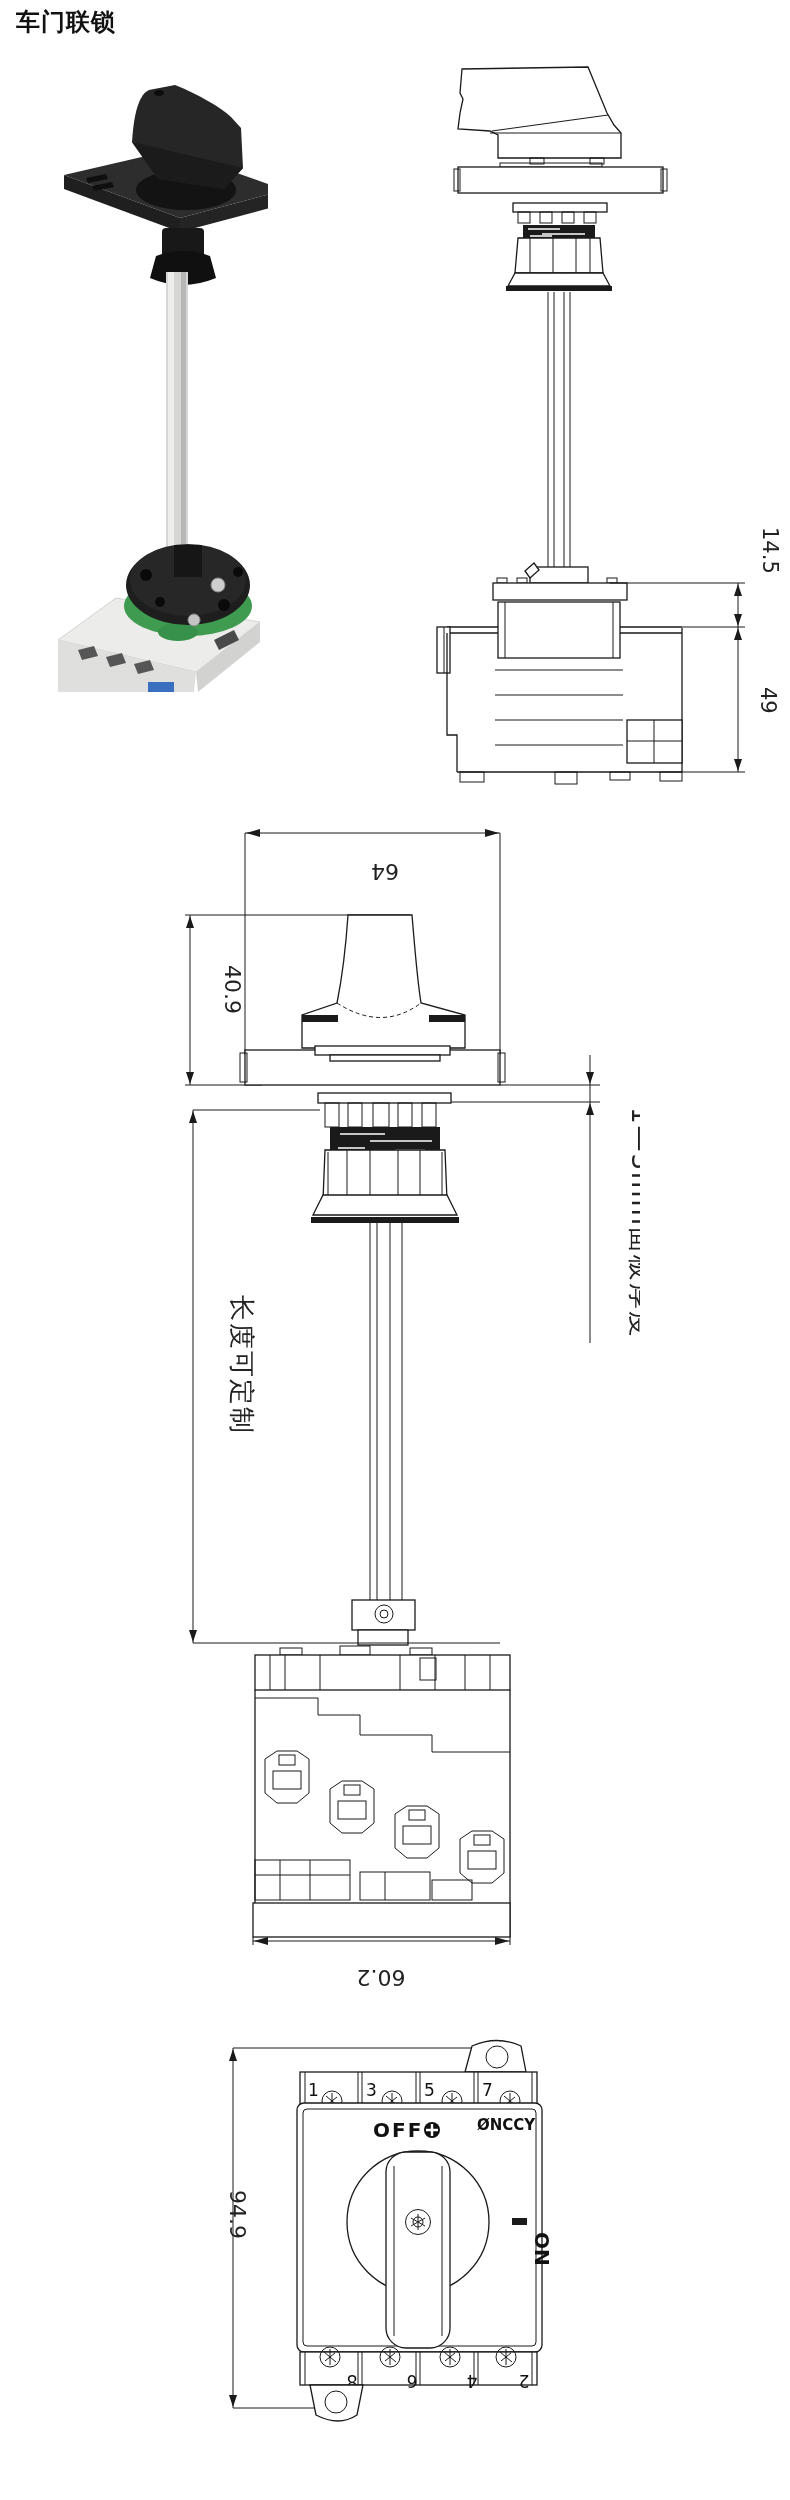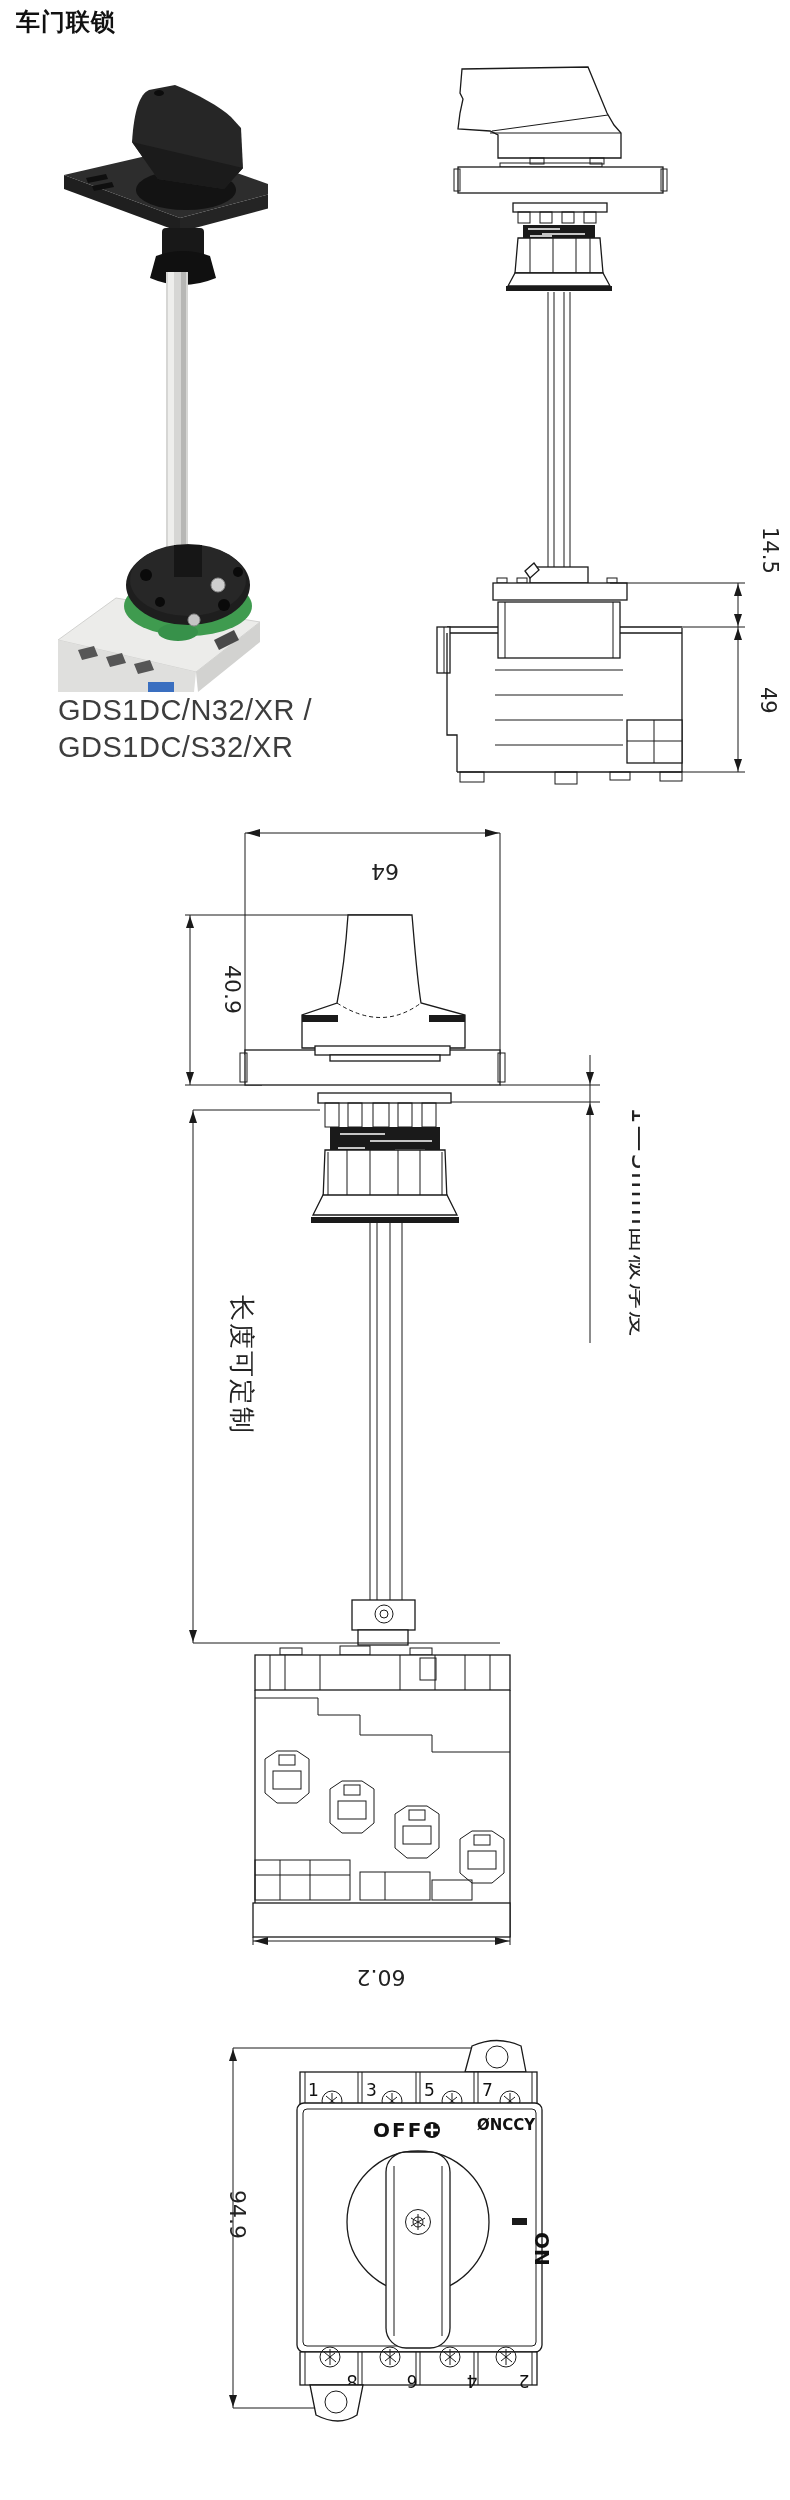--- a/index.html
+++ b/index.html
@@ -141,24 +141,20 @@
       <path class="lnt" d="M308,528 V717"></path>
       <polygon class="blk" points="308,529 304,541 312,541"></polygon>
       <polygon class="blk" points="308,571 304,559 312,559"></polygon>
       <polygon class="blk" points="308,573 304,585 312,585"></polygon>
       <polygon class="blk" points="308,716 304,704 312,704"></polygon>
       <text class="dimtxt-s" x="333" y="472" transform="rotate(90 333 472)">14.5</text>
       <text class="dimtxt-s" x="331" y="632" transform="rotate(90 331 632)">49</text>
     </g>
   </svg>
 
-  <div class="abs" id="model-text">
-    <div>GDS1DC/N32/XR /</div>
-    <div>GDS1DC/S32/XR</div>
-  </div>
 
   <svg class="abs" style="left:170px;top:820px" width="470" height="1170" viewBox="0 0 470 1170">
 
     <g>
       <path class="lnt" d="M75,13 H330 M75,13 V235 M330,13 V235"></path>
       <polygon class="blk" points="76,13 90,9 90,17"></polygon>
       <polygon class="blk" points="329,13 315,9 315,17"></polygon>
       <text class="dimtxt" text-anchor="middle" x="215" y="28" transform="rotate(180 215 36)">64</text>
     </g>
 

